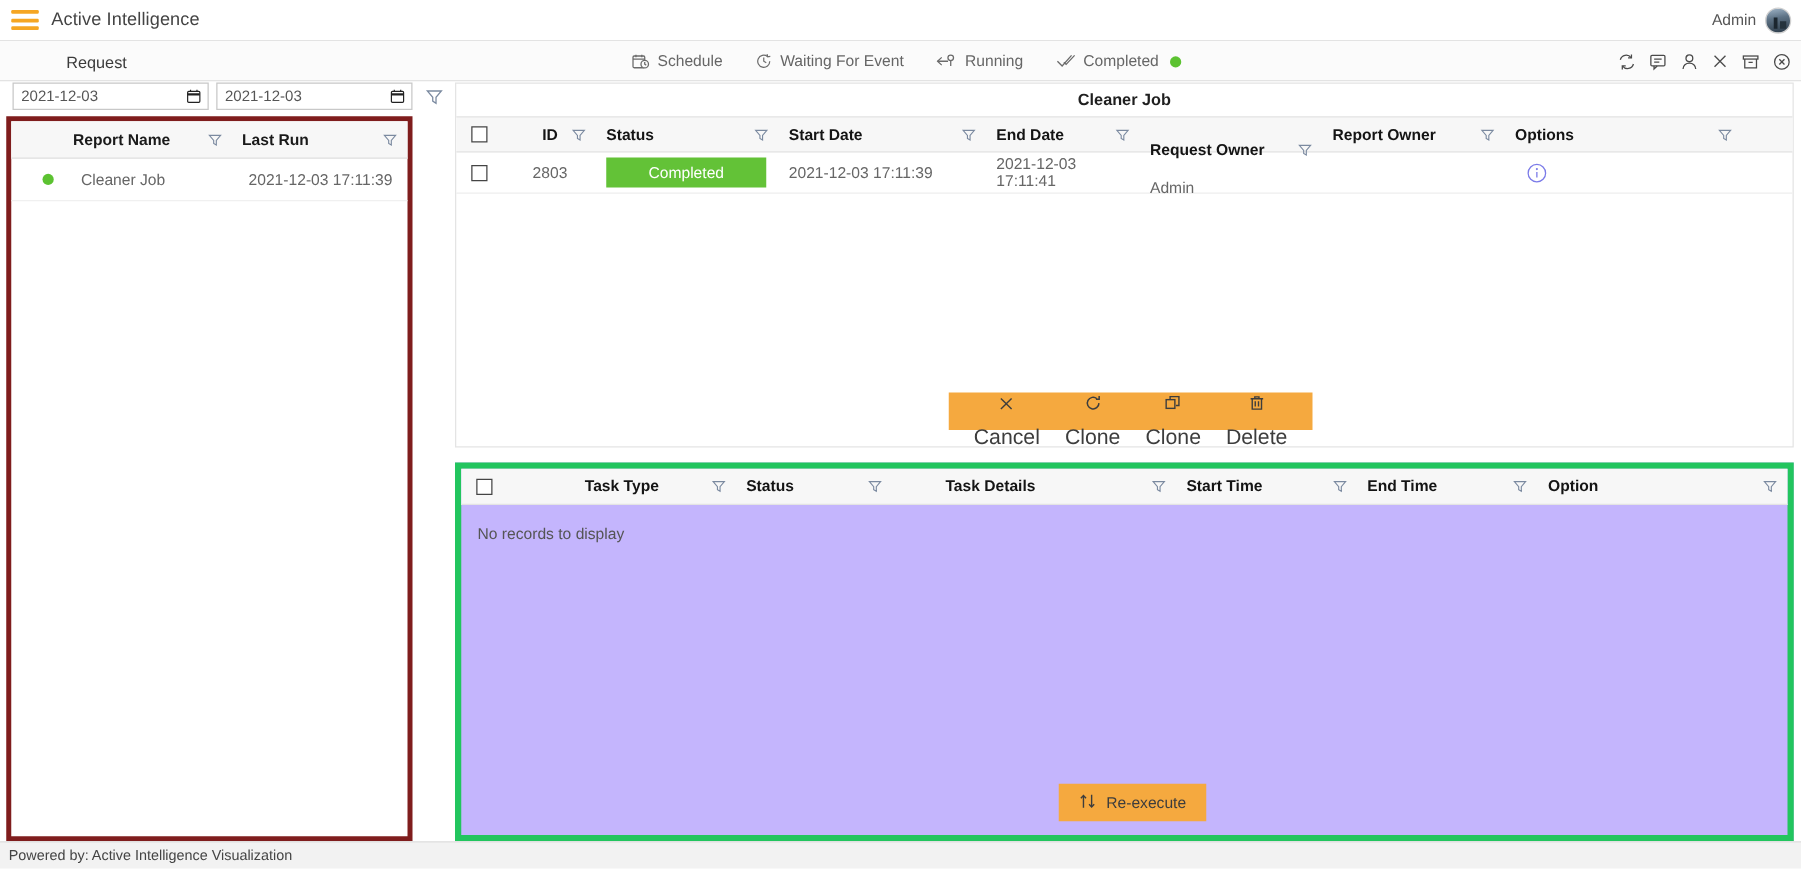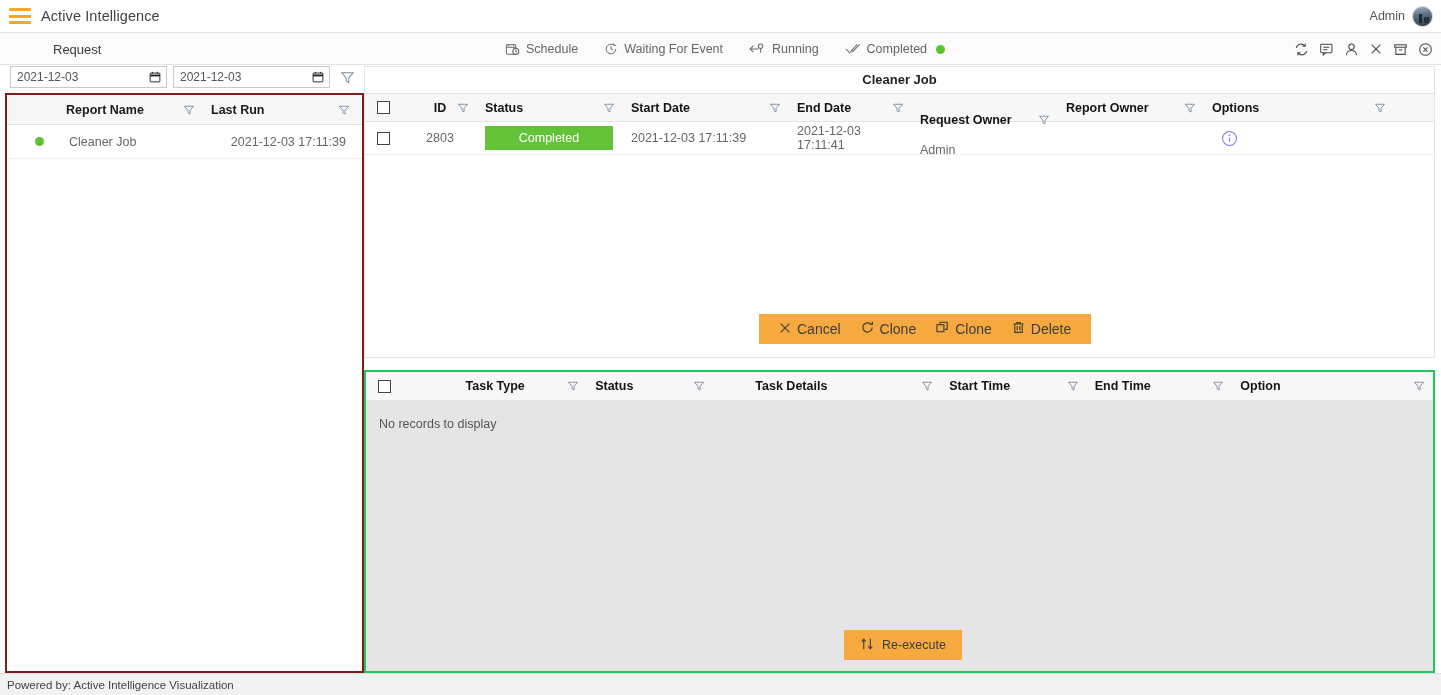--- a/index.html
+++ b/index.html
@@ -98,22 +98,22 @@
     border: 1px solid #c8c8c8; background: #fff;
     display: flex; align-items: center; justify-content: space-between;
     padding: 0 5px 0 6px;
     font-size: 12px; color: #555;
   }
   .cal-ico { color:#333; line-height:0; }
   .funnel-btn { cursor:pointer; line-height:0; margin-left:4px; }
 
   .left-grid {
     position: absolute; left: 0px; top: 27px;
-    width: 359px; height: 580px;
-    border: 2px solid #7f1d1d;
+    width: 325px; height: 580px;
+    border: 4px solid #7f1d1d;
     background: #fff;
   }
   .lg-head {
     height: 30px; background: #f7f7f7;
     border-bottom: 1px solid #e0e0e0;
     display: flex; align-items: center;
     font-size: 12.5px; font-weight: bold; color: #1a1a1a;
   }
   .lg-h-name { width: 196px; text-align: center; position: relative; }
   .lg-h-run  { width: 155px; position: relative; padding-left: 8px; }
@@ -170,29 +170,29 @@
   .info-ico { margin-left: 9px; cursor:pointer; line-height:0; }
 
   .action-bar {
     position: absolute; left: 394px; bottom: 13px;
     height: 30px; background: #f5a93f;
     display: flex; align-items: center;
     padding: 0 10px;
   }
   .abtn {
     display:flex; align-items:center; gap: 6px;
-    font-size: 14px; color: #3d3d3d;
-    padding: 0 10px; height: 30px; cursor: pointer; white-space: nowrap;
+    font-size: 17px; color: #3d3d3d;
+    padding: 0 10px; height: 30px; cursor: pointer; white-space: nowrap; flex-direction: column;
   }
 
   .right-bottom {
     position: absolute; left: 364px; top: 370px;
     width: 1071px; height: 303px;
-    background: #e5e5e5;
-    border: 2px solid #22c55e;
+    background: #c4b5fd;
+    border: 5px solid #22c55e;
   }
   .gh2 { border-top: none; }
   .b-check { width: 38px; justify-content: flex-start; padding-left: 12px;}
   .b-type  { width: 190px; justify-content: center; }
   .b-status{ width: 130px; padding-left: 8px; }
   .b-det   { width: 200px; padding-left: 8px; margin-left: 34px; }
   .b-start { width: 150px; padding-left: 8px; }
   .b-end   { width: 150px; padding-left: 8px; }
   .b-opt   { width: 207px; padding-left: 8px; }
   .norec {

